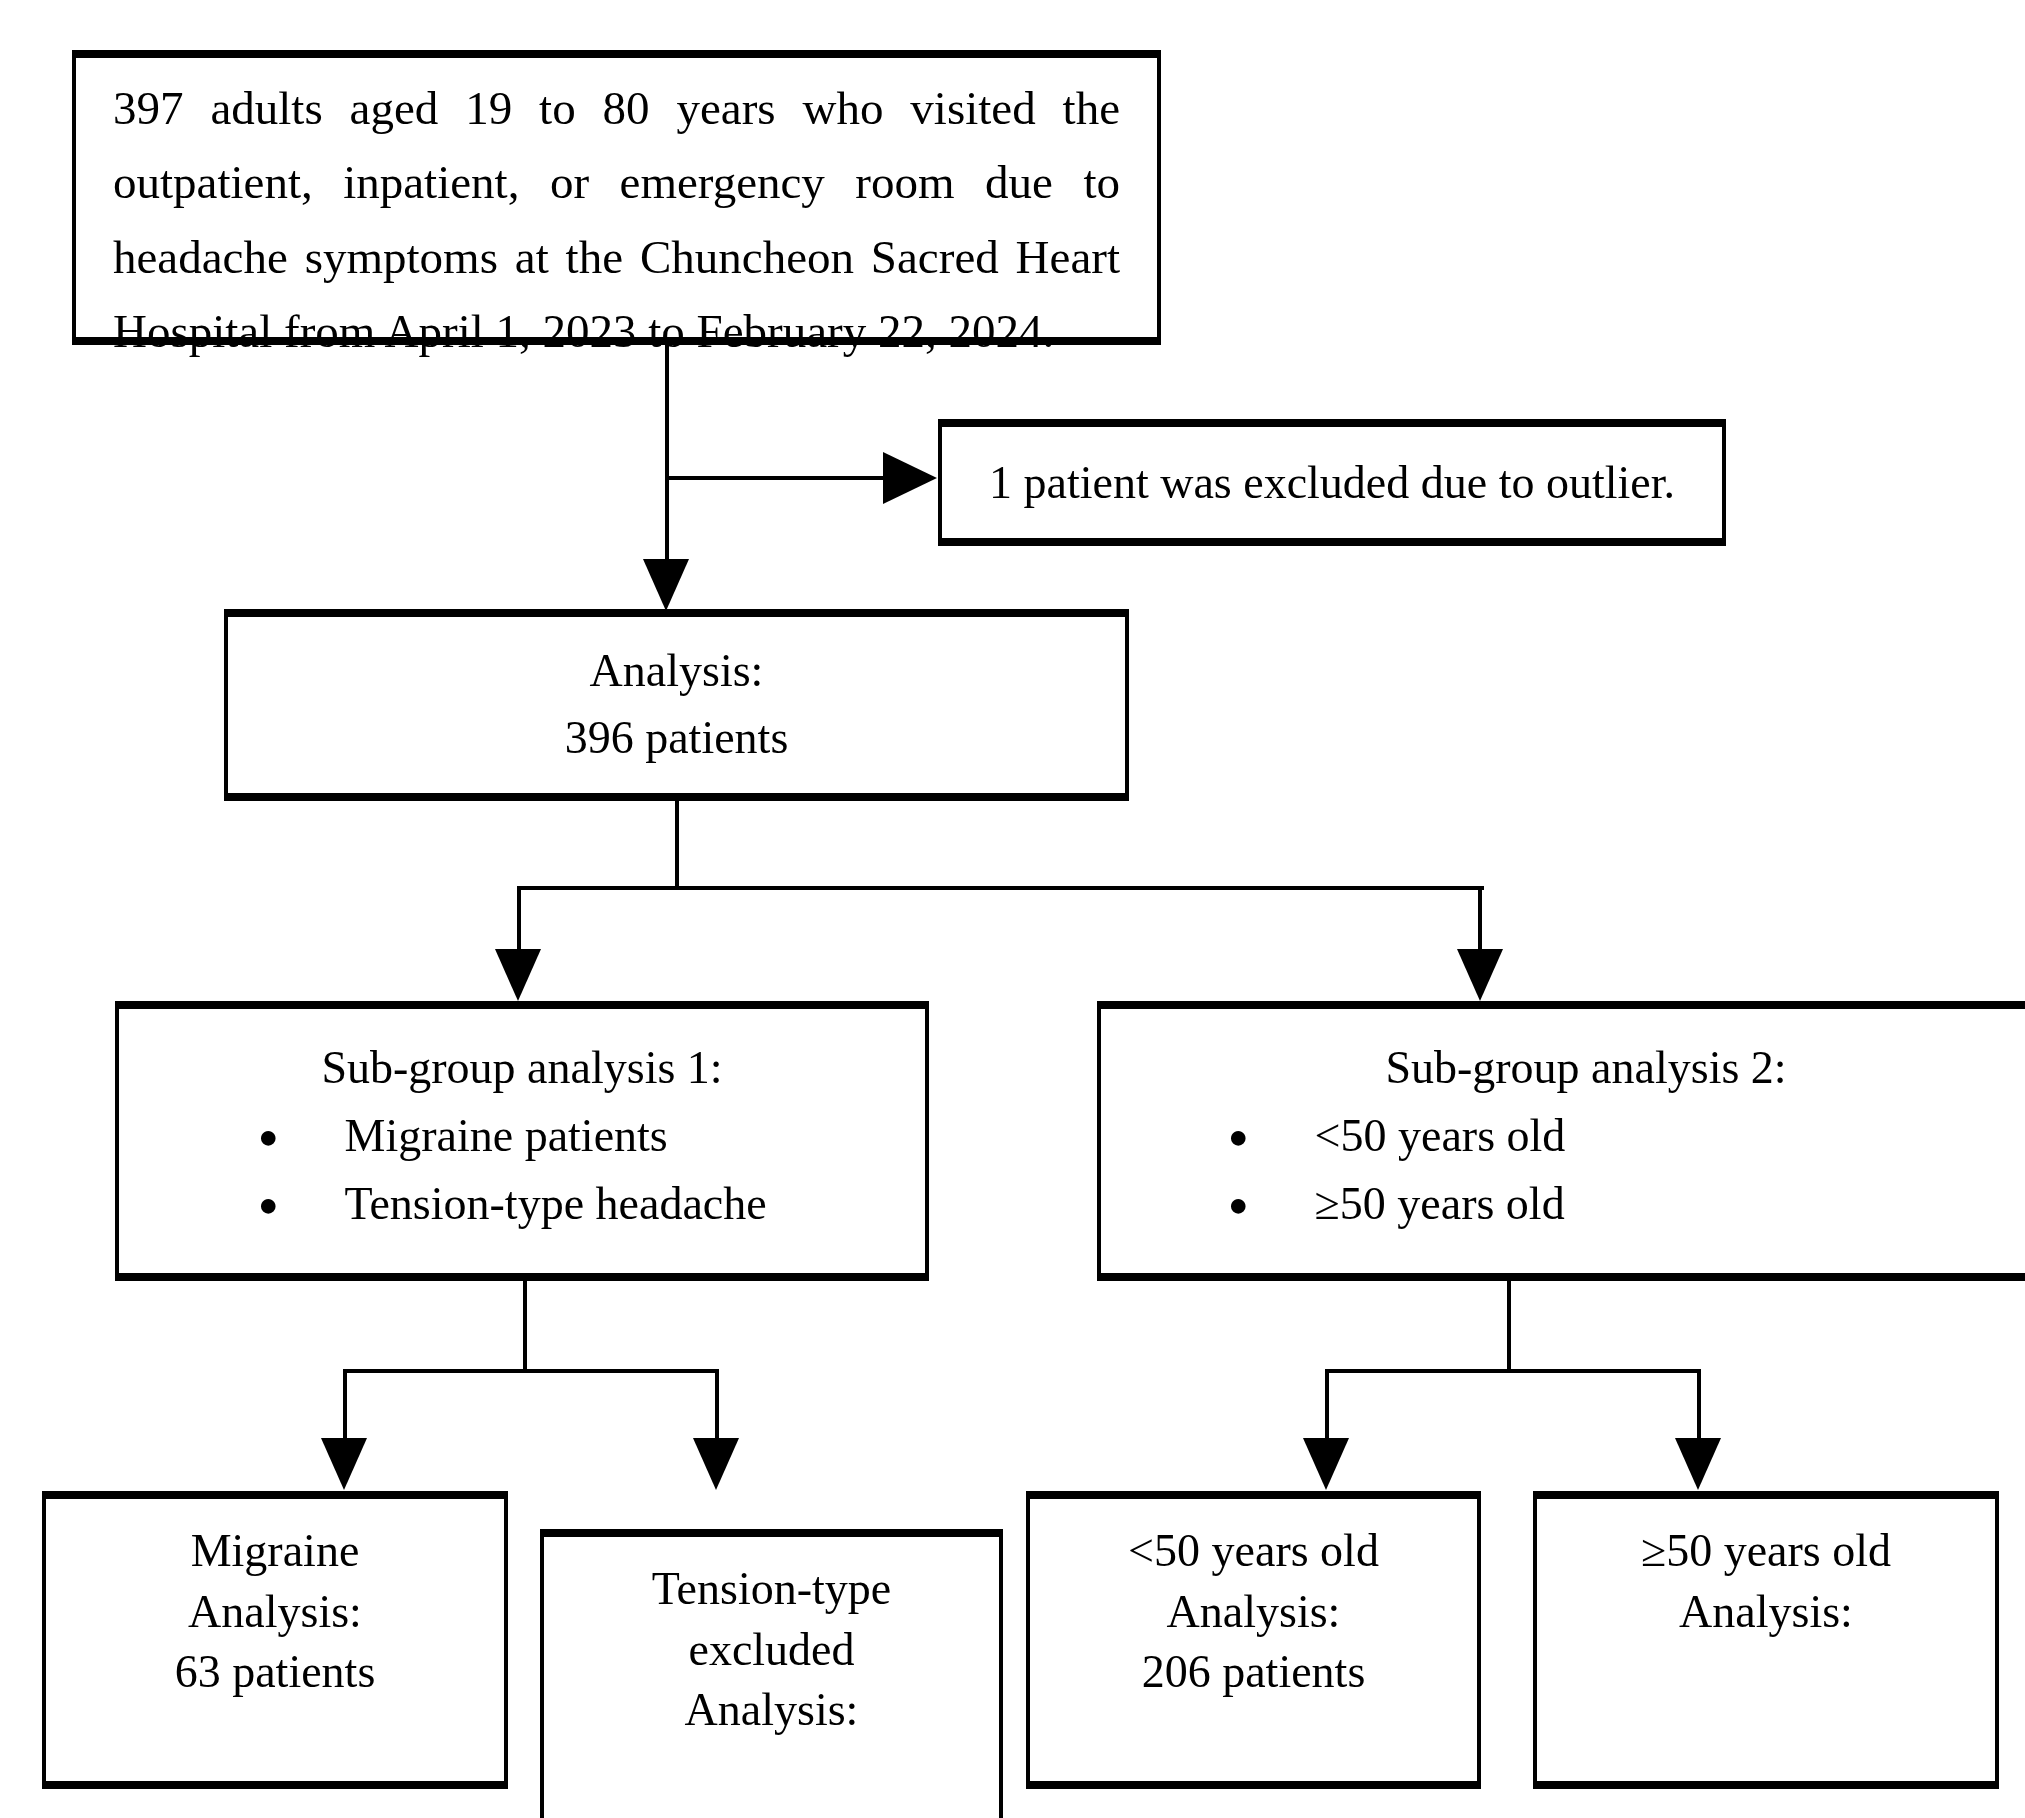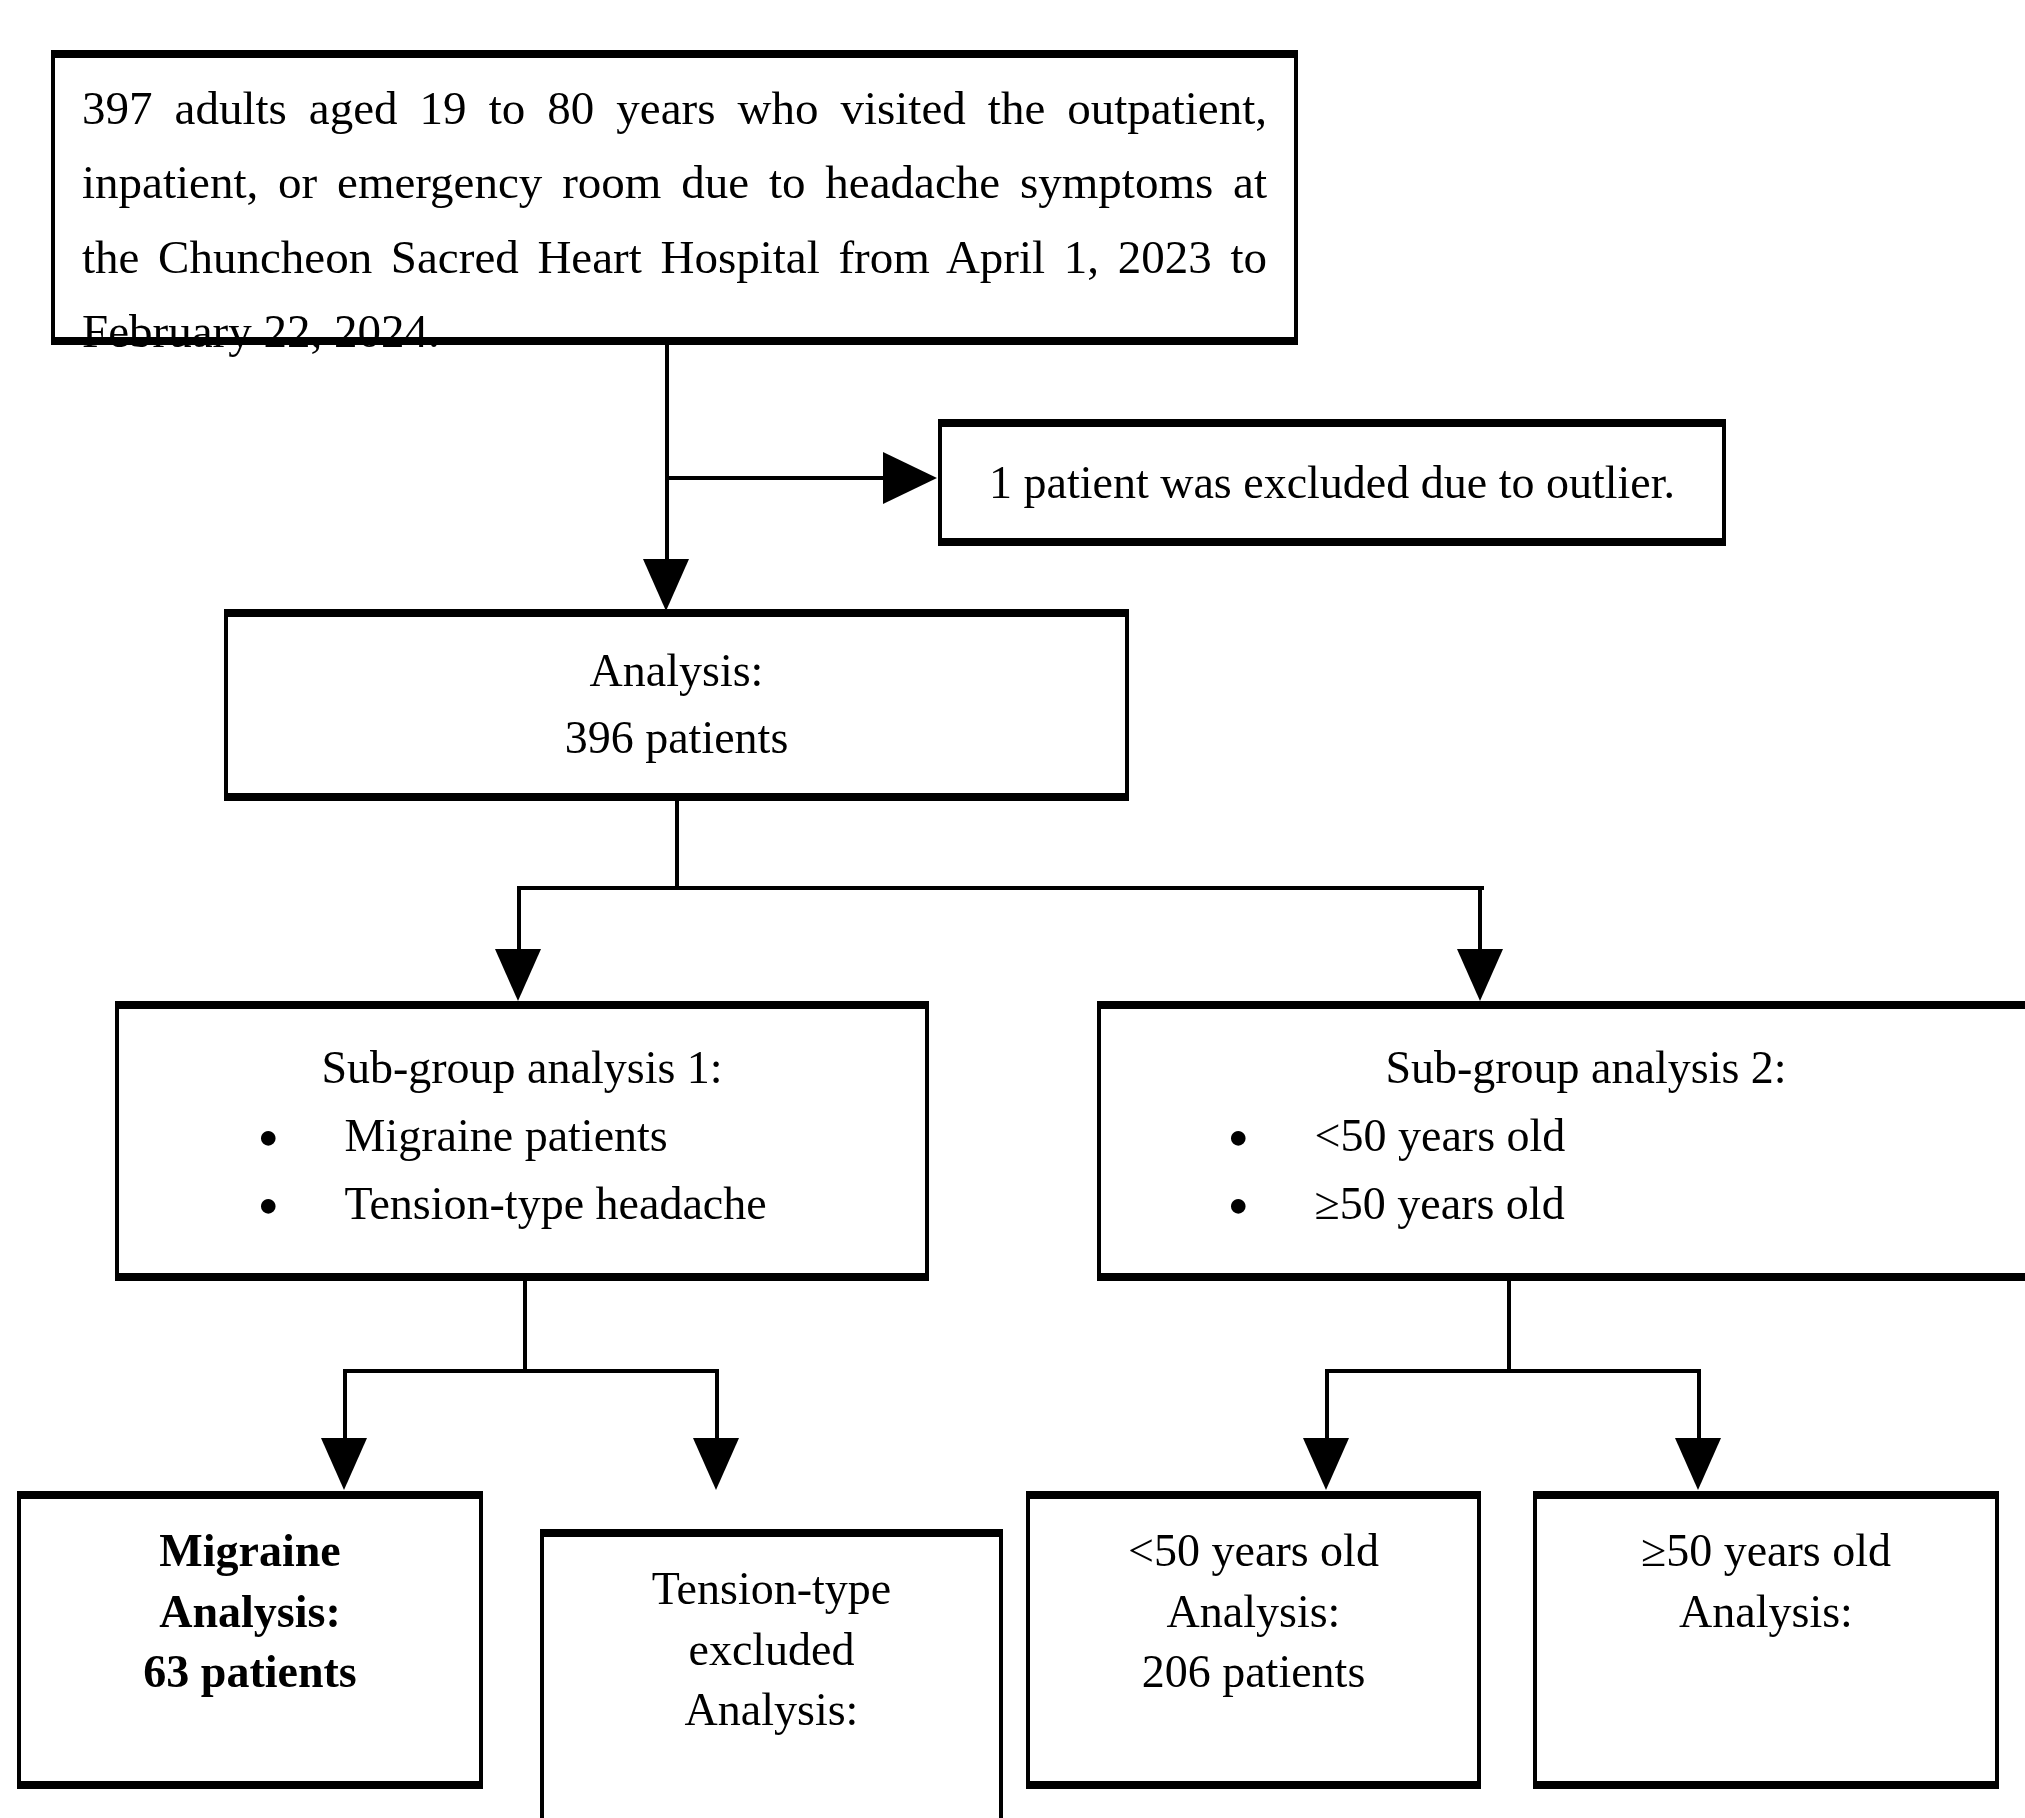--- a/index.html
+++ b/index.html
@@ -3,21 +3,21 @@
 <meta charset="utf-8">
 <style>
   html,body{margin:0;padding:0;background:#ffffff;}
   body{width:2025px;height:1819px;font-family:"Liberation Serif","DejaVu Serif",serif;color:#000;}
   .canvas{position:relative;width:2025px;height:1819px;background:#fff;overflow:hidden;}
   .box{position:absolute;background:#fff;border:4.7px solid #000;border-top-width:8.3px;border-bottom-width:8.3px;box-sizing:border-box;}
   .vline,.hline{position:absolute;background:#000;}
   .arrow-down{position:absolute;width:0;height:0;border-left:23.6px solid transparent;border-right:23.6px solid transparent;border-top:52px solid #000;}
   .arrow-right{position:absolute;width:0;height:0;border-top:26px solid transparent;border-bottom:26px solid transparent;border-left:54px solid #000;}
 
-  .top-box{left:51px;top:50px;width:1247px;height:295px;padding:13px 27px;font-size:47px;line-height:1.58;text-align:justify;}
+  .top-box{left:72px;top:50px;width:1089px;height:295px;padding:13px 37px;font-size:47px;line-height:1.58;text-align:justify;}
   .excl-box{left:938px;top:419px;width:788px;height:127px;display:flex;align-items:center;justify-content:center;font-size:46px;}
   .analysis-box{left:224px;top:609px;width:905px;height:192px;display:flex;flex-direction:column;align-items:center;justify-content:center;font-size:46px;line-height:1.45;text-align:center;}
   .sub-box{top:1001px;width:814px;height:280px;padding-top:25px;font-size:46px;line-height:1.48;box-sizing:border-box;}
   .sub-box .heading{text-align:center;}
   .bullet-row{display:flex;align-items:baseline;margin-left:139px;}
   .bullet-dot{font-size:34px;margin-right:66px;position:relative;top:-3.5px;}
   .outcome-box{top:1491px;height:298px;padding-top:22.4px;font-size:46px;line-height:1.31;text-align:center;box-sizing:border-box;}
 </style>
 </head>
 <body>
@@ -81,21 +81,21 @@
   <div class="vline" style="left:715px;top:1369px;width:3.5px;height:71px;"></div>
   <div class="arrow-down" style="left:693px;top:1438px;"></div>
 
   <div class="vline" style="left:1507px;top:1281px;width:3.5px;height:91px;"></div>
   <div class="hline" style="left:1325px;top:1369px;width:376px;height:3.5px;"></div>
   <div class="vline" style="left:1325px;top:1369px;width:3.5px;height:71px;"></div>
   <div class="arrow-down" style="left:1303px;top:1438px;"></div>
   <div class="vline" style="left:1697px;top:1369px;width:3.5px;height:71px;"></div>
   <div class="arrow-down" style="left:1675px;top:1438px;"></div>
 
-  <div class="box outcome-box" style="left:17px;width:466px;font-weight:bold;">
+  <div class="box outcome-box" style="left:42px;width:466px;">
     <div>Migraine</div>
     <div>Analysis:</div>
     <div>63 patients</div>
   </div>
 
   <div class="box outcome-box" style="left:540px;width:463px;margin-top:38px;">
     <div>Tension-type</div>
     <div>excluded</div>
     <div>Analysis:</div>
   </div>

